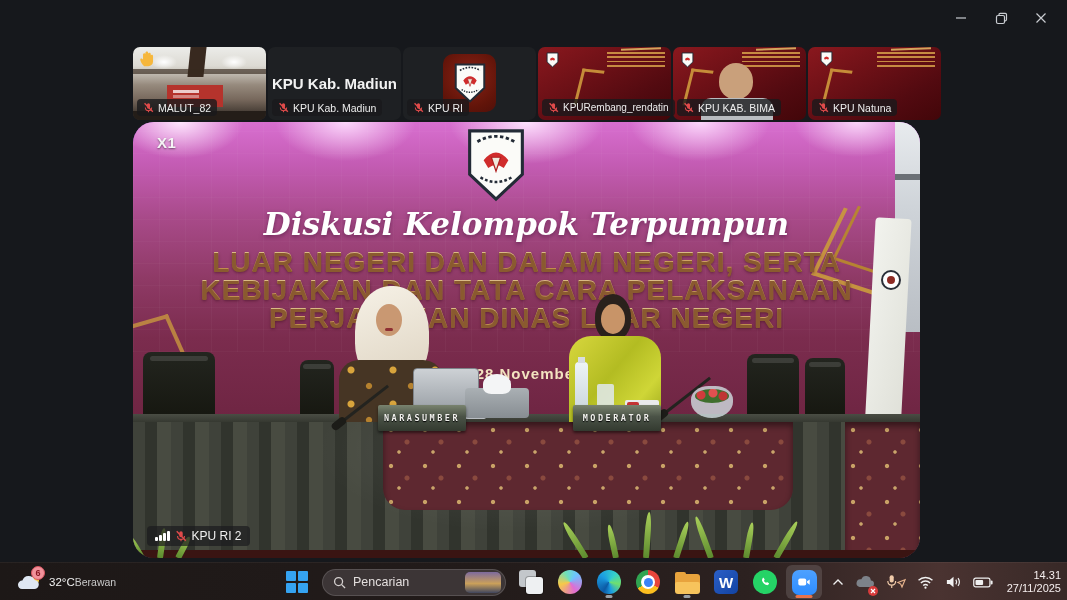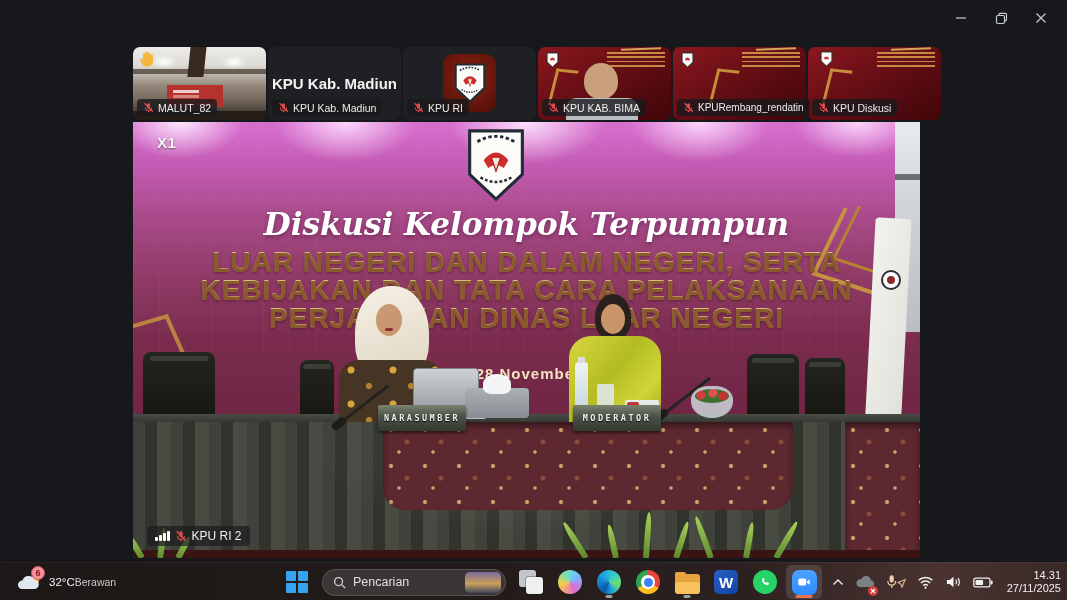--- a/index.html
+++ b/index.html
@@ -44,21 +44,21 @@
                 transform:rotate(14deg) skewY(-8deg); opacity:.9; }
   .mini-emblem { position:absolute; left:8px; top:5px; }
   .person-head { position:absolute; left:46px; top:16px; width:34px; height:36px; border-radius:50% 50% 46% 46%; background:#c9a07b; }
   .person-body { position:absolute; left:28px; bottom:0; width:72px; height:22px; border-radius:10px 10px 0 0; background:#b9bcc0; }
 
   .logo-card-box { position:absolute; left:40px; top:7px; width:53px; height:58px; border-radius:10px;
                    background:radial-gradient(circle at 50% 40%, #8c2316 0%, #611409 70%, #50100a 100%);
                    display:flex; align-items:center; justify-content:center; }
 
   
-  .main-video { position:absolute; left:133px; top:122px; width:787px; height:436px; overflow:hidden; background:#4c1d95; }
+  .main-video { position:absolute; left:133px; top:122px; width:787px; height:436px; overflow:hidden; background:#4c1d95;border-radius:21px; }
   .backdrop { position:absolute; left:0; top:0; width:787px; height:300px;
     background:
       radial-gradient(90px 52px at 6% 0%, rgba(255,235,255,.95), rgba(255,235,255,0) 70%),
       radial-gradient(100px 56px at 27% 0%, rgba(255,225,255,.9), rgba(255,225,255,0) 70%),
       radial-gradient(110px 60px at 50% 0%, rgba(255,230,255,.95), rgba(255,230,255,0) 70%),
       radial-gradient(100px 56px at 72% 0%, rgba(255,225,255,.9), rgba(255,225,255,0) 70%),
       radial-gradient(90px 50px at 92% 0%, rgba(255,230,255,.85), rgba(255,230,255,0) 70%),
       linear-gradient(180deg,#d86fd0 0%,#c45cb4 14%,#a84a89 32%,#8f3a66 52%,#7b2c4e 72%,#6e2542 100%);
   }
   .backdrop-grid { position:absolute; left:0; top:0; width:787px; height:230px; opacity:.5;
@@ -296,54 +296,54 @@
 
     <div class="tile">
       <div class="tile-scene scene-red">
         <span class="mini-emblem">
           <svg width="13" height="16" viewBox="0 0 40 50">
               <path d="M3 3h34v28L20 47 3 31Z" fill="#fbfbf8" stroke="#232b36" stroke-width="3"></path>
               <path d="M12 22q8-10 16 0l-3 5q-5-4-10 0Z" fill="#d02c2c"></path>
             </svg>
         </span>
         <span class="gold-textblock"></span>
-        <span class="frame-deco" style="left:14px"></span>
-        <span class="person-head"></span>
-        <span class="person-body"></span>
-      </div>
-      <div class="tile-label">
+        <span class="frame-deco"></span>
+      </div>
+      <div class="tile-label" style="font-size:10px">
         <svg width="11" height="11" viewBox="0 0 14 14">
             <rect x="5" y="1.5" width="4" height="7" rx="2" fill="#e04b4b"></rect>
             <path d="M3 7c0 2.2 1.8 4 4 4s4-1.8 4-4" stroke="#e04b4b" fill="none" stroke-width="1.3"></path>
             <line x1="7" y1="11" x2="7" y2="13" stroke="#e04b4b" stroke-width="1.3"></line>
             <line x1="2" y1="1.5" x2="12.5" y2="12.5" stroke="#e04b4b" stroke-width="1.7"></line>
           </svg>
-        <span>KPU KAB. BIMA</span>
+        <span>KPURembang_rendatin</span>
       </div>
     </div>
 
     <div class="tile">
       <div class="tile-scene scene-red">
         <span class="mini-emblem">
           <svg width="13" height="16" viewBox="0 0 40 50">
               <path d="M3 3h34v28L20 47 3 31Z" fill="#fbfbf8" stroke="#232b36" stroke-width="3"></path>
               <path d="M12 22q8-10 16 0l-3 5q-5-4-10 0Z" fill="#d02c2c"></path>
             </svg>
         </span>
         <span class="gold-textblock"></span>
-        <span class="frame-deco"></span>
-      </div>
-      <div class="tile-label" style="font-size:10px">
+        <span class="frame-deco" style="left:14px"></span>
+        <span class="person-head"></span>
+        <span class="person-body"></span>
+      </div>
+      <div class="tile-label">
         <svg width="11" height="11" viewBox="0 0 14 14">
             <rect x="5" y="1.5" width="4" height="7" rx="2" fill="#e04b4b"></rect>
             <path d="M3 7c0 2.2 1.8 4 4 4s4-1.8 4-4" stroke="#e04b4b" fill="none" stroke-width="1.3"></path>
             <line x1="7" y1="11" x2="7" y2="13" stroke="#e04b4b" stroke-width="1.3"></line>
             <line x1="2" y1="1.5" x2="12.5" y2="12.5" stroke="#e04b4b" stroke-width="1.7"></line>
           </svg>
-        <span>KPURembang_rendatin</span>
+        <span>KPU KAB. BIMA</span>
       </div>
     </div>
 
     <div class="tile">
       <div class="tile-scene scene-red">
         <span class="mini-emblem" style="left:12px;top:4px">
           <svg width="13" height="16" viewBox="0 0 40 50">
               <path d="M3 3h34v28L20 47 3 31Z" fill="#fbfbf8" stroke="#232b36" stroke-width="3"></path>
               <path d="M12 22q8-10 16 0l-3 5q-5-4-10 0Z" fill="#d02c2c"></path>
             </svg>
@@ -351,21 +351,21 @@
         <span class="gold-textblock"></span>
         <span class="frame-deco" style="left:18px"></span>
       </div>
       <div class="tile-label">
         <svg width="11" height="11" viewBox="0 0 14 14">
             <rect x="5" y="1.5" width="4" height="7" rx="2" fill="#e04b4b"></rect>
             <path d="M3 7c0 2.2 1.8 4 4 4s4-1.8 4-4" stroke="#e04b4b" fill="none" stroke-width="1.3"></path>
             <line x1="7" y1="11" x2="7" y2="13" stroke="#e04b4b" stroke-width="1.3"></line>
             <line x1="2" y1="1.5" x2="12.5" y2="12.5" stroke="#e04b4b" stroke-width="1.7"></line>
           </svg>
-        <span>KPU Diskusi</span>
+        <span>KPU Natuna</span>
       </div>
     </div>
   </div>
 
   <div class="main-video">
     <div class="backdrop"></div>
     <div class="backdrop-grid"></div>
     <div class="white-column"></div>
     <div class="gold-frame-r"></div>
     <div class="gold-frame-l"></div>

